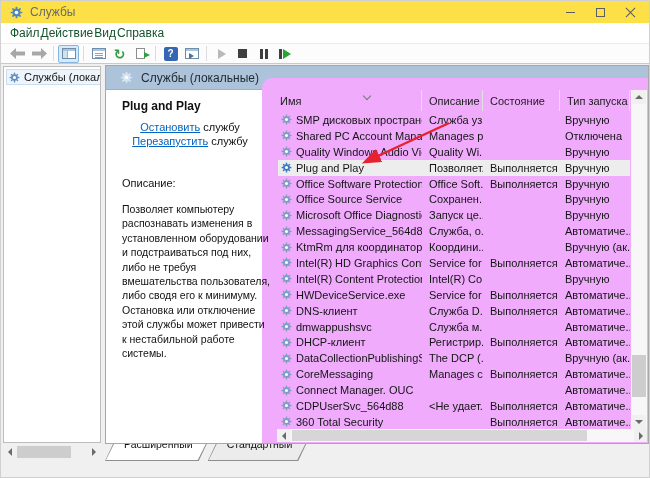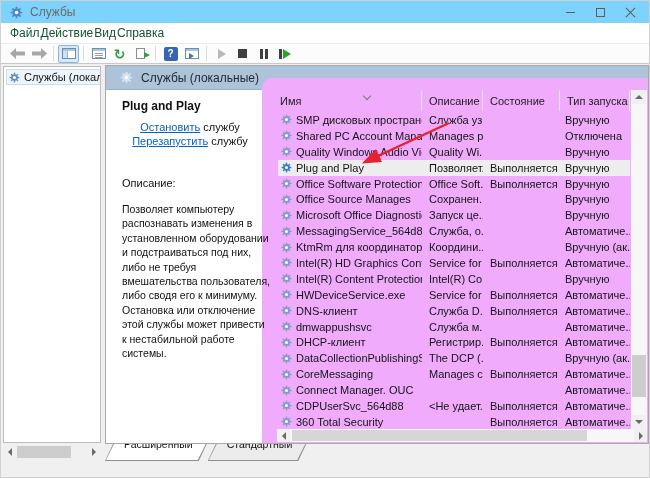--- a/index.html
+++ b/index.html
@@ -1,21 +1,21 @@
 <!DOCTYPE html>
 <html lang="ru" style="--band: #adc3da; --link: #0563c1; --selected_row: #ededed; --arrow: #e8212e; --gear: #7d9cc0; --gear_selected: #3579c8; --help_blue: #3665b3;"><head>
 <meta charset="utf-8">
 <style>
   * { margin:0; padding:0; box-sizing:border-box; }
   html,body { background:#fff; }
   body { font-family:"Liberation Sans","DejaVu Sans",sans-serif; -webkit-font-smoothing:antialiased; }
   #window { position:relative; width:650px; height:478px; background:#fff; border:1px solid #d0d0d0; overflow:hidden; }
 
   
-  .titlebar { position:absolute; left:0; top:0; width:100%; height:22px; background:#7dd3fc; display:flex; align-items:center; }
+  .titlebar { position:absolute; left:0; top:0; width:100%; height:22px; background:#fde047; display:flex; align-items:center; }
   .titlebar .app-icon { margin-left:9px; width:13px; height:13px; }
   .titlebar .title-text { margin-left:7px; font-size:12px; color:#6b6b6b; }
   .win-controls { position:absolute; right:4px; top:0; height:22px; display:flex; }
   .win-btn { width:30px; height:22px; display:flex; align-items:center; justify-content:center; position:relative; }
   .glyph-min { width:9px; height:1px; background:#5d5d5d; }
   .glyph-max { width:9px; height:9px; border:1px solid #5d5d5d; background:transparent; }
   .glyph-close { position:relative; width:11px; height:11px; }
   .glyph-close::before,.glyph-close::after { content:""; position:absolute; left:-1px; top:5px; width:13px; height:1px; background:#5d5d5d; }
   .glyph-close::before { transform:rotate(45deg); }
   .glyph-close::after { transform:rotate(-45deg); }
@@ -314,21 +314,21 @@
     <div class="cell desc">Office Soft...</div>
     <div class="cell state">Выполняется</div>
     <div class="cell startup">Вручную</div>
   </div>
 
   <div class="srow">
     <div class="cell name">
       <svg class="gear11" viewBox="0 0 20 20">
                   <use href="#gear" fill="#7d9cc0"></use>
                 </svg>
-      <span class="ntext">Office  Source Manages</span>
+      <span class="ntext">Office  Source Service</span>
     </div>
     <div class="cell desc">Сохранен...</div>
     <div class="cell state"></div>
     <div class="cell startup">Вручную</div>
   </div>
 
   <div class="srow">
     <div class="cell name">
       <svg class="gear11" viewBox="0 0 20 20">
                   <use href="#gear" fill="#7d9cc0"></use>

